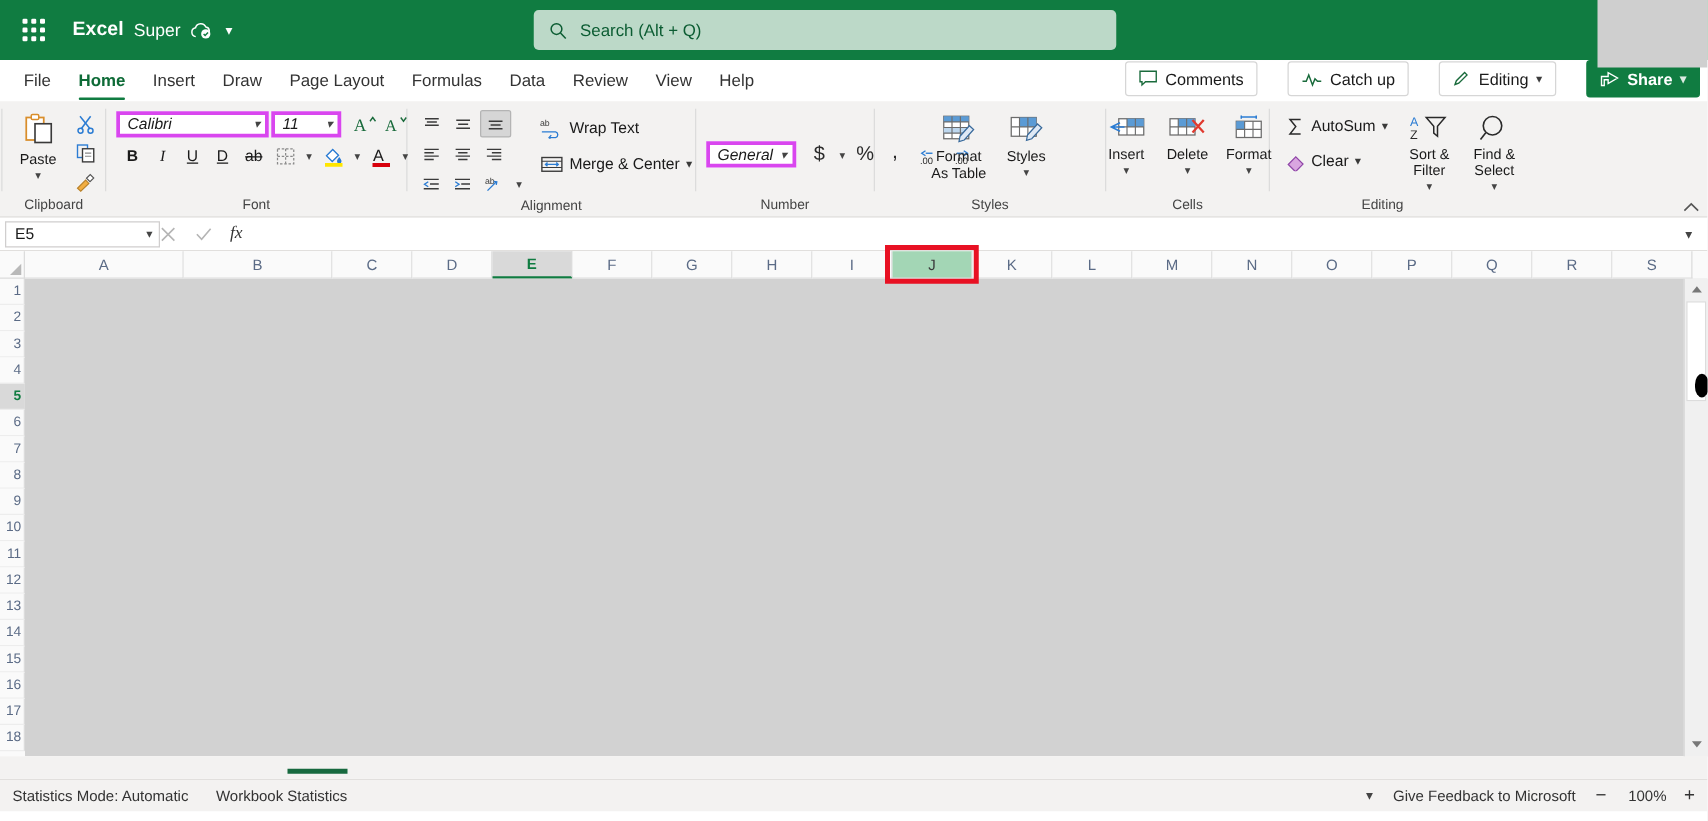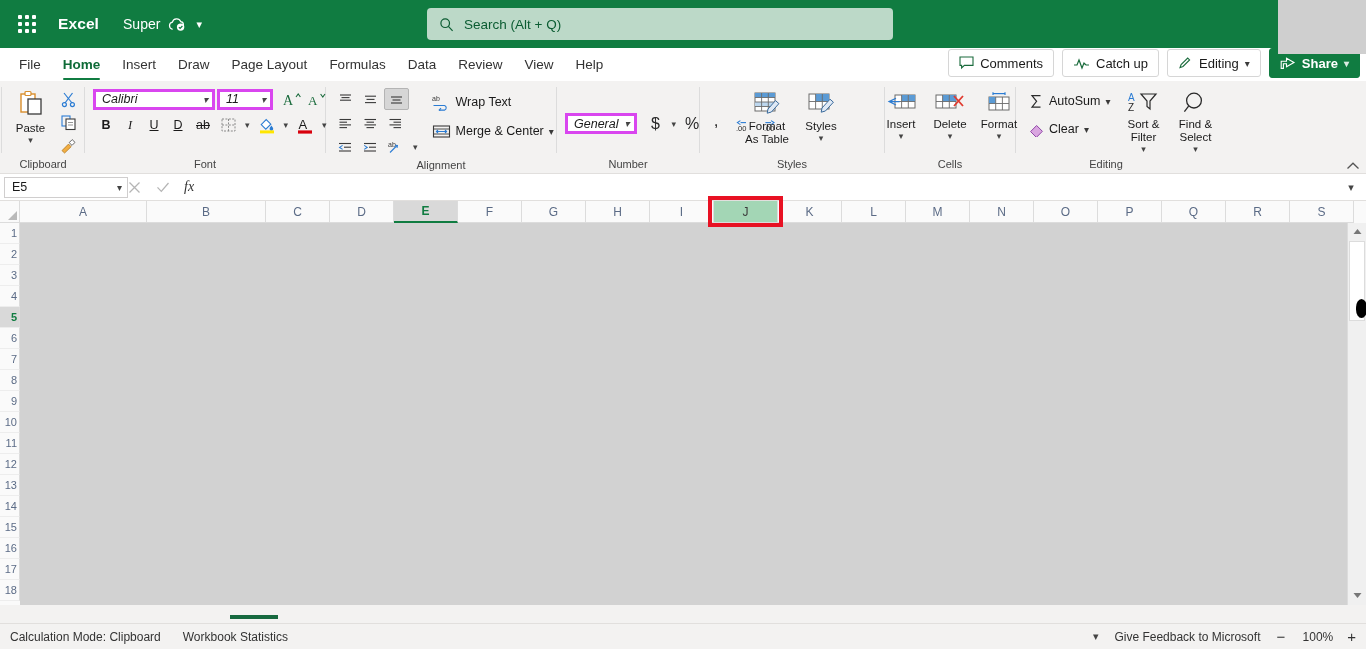--- a/index.html
+++ b/index.html
@@ -12,21 +12,21 @@
 
   
   .titlebar {
     height:48px; background:#107C41; display:flex; align-items:center;
     padding:0 10px; position:relative;
   }
   .waffle { width:34px; height:34px; display:flex; align-items:center; justify-content:center; cursor:pointer; }
   .waffle-grid { display:grid; grid-template-columns:repeat(3,4px); grid-template-rows:repeat(3,4px); gap:3px; }
   .waffle-grid i { background:#fff; width:4px; height:4px; border-radius:1px; display:block; }
   .app-name { color:#fff; font-size:15.5px; font-weight:700; margin-left:14px; letter-spacing:.1px; }
-  .doc-name { color:#fff; font-size:14px; margin-left:24px; font-weight:400; }
+  .doc-name { color:#fff; font-size:14px; margin-left:8px; font-weight:400; }
   .cloud-ic { margin-left:8px; display:inline-flex; align-items:center; }
   .tb-chev { color:#fff; margin-left:10px; font-size:11px; cursor:pointer; }
   .tb-search {
     position:absolute; left:427px; top:8px; width:466px; height:32px;
     background:#bcd9c8; border-radius:4px; display:flex; align-items:center;
     padding:0 12px; cursor:text;
   }
   .tb-search .ph { color:#0b5c32; font-size:13.5px; margin-left:10px; }
   .gray-overlay-top {
     position:absolute; right:0; top:0; width:88px; height:54px;
@@ -40,21 +40,21 @@
   }
   .tab {
     font-size:13.5px; color:#333; padding:3px 11px 6px 11px; cursor:pointer;
     position:relative; line-height:18px;
   }
   .tab.active { color:#0e6b37; font-weight:600; }
   .tab.active::after {
     content:""; position:absolute; left:11px; right:11px; bottom:0;
     height:2.5px; background:#107C41; border-radius:2px;
   }
-  .tabs-right { position:absolute; right:6px; top:0px; display:flex; align-items:center; gap:8px;margin-left:30px; }
+  .tabs-right { position:absolute; right:6px; top:0px; display:flex; align-items:center; gap:24px;margin-left:30px; }
   .pillbtn {
     height:28px; border:1px solid #d6d6d6; border-radius:3px; background:#fff;
     display:flex; align-items:center; gap:6px; padding:0 10px;
     font-size:13px; color:#1a1a1a; cursor:pointer;
   }
   .pillbtn.share {
     background:#107C41; border-color:#107C41; color:#fff; font-weight:600; height:30px;
   }
   .mini-chev { font-size:10px; opacity:.85; }
 
@@ -782,21 +782,21 @@
       </div>
     </div>
     <div class="cursor-mark"></div>
   </div>
 
   <div class="sheetbar">
     <div class="sheettab-ind"></div>
   </div>
 
   <div class="statusbar">
-    <div class="sb-item">Calculation Mode: Clipboard</div>
+    <div class="sb-item">Statistics Mode: Automatic</div>
     <div class="sb-item">Workbook Statistics</div>
     <div class="sb-right">
       <span style="font-size:11px;color:#444;cursor:pointer">▾</span>
       <span style="cursor:pointer">Give Feedback to Microsoft</span>
       <div class="zoomctl">
         <span class="zbtn">−</span>
         <span class="zval">100%</span>
         <span class="zbtn">+</span>
       </div>
     </div>

